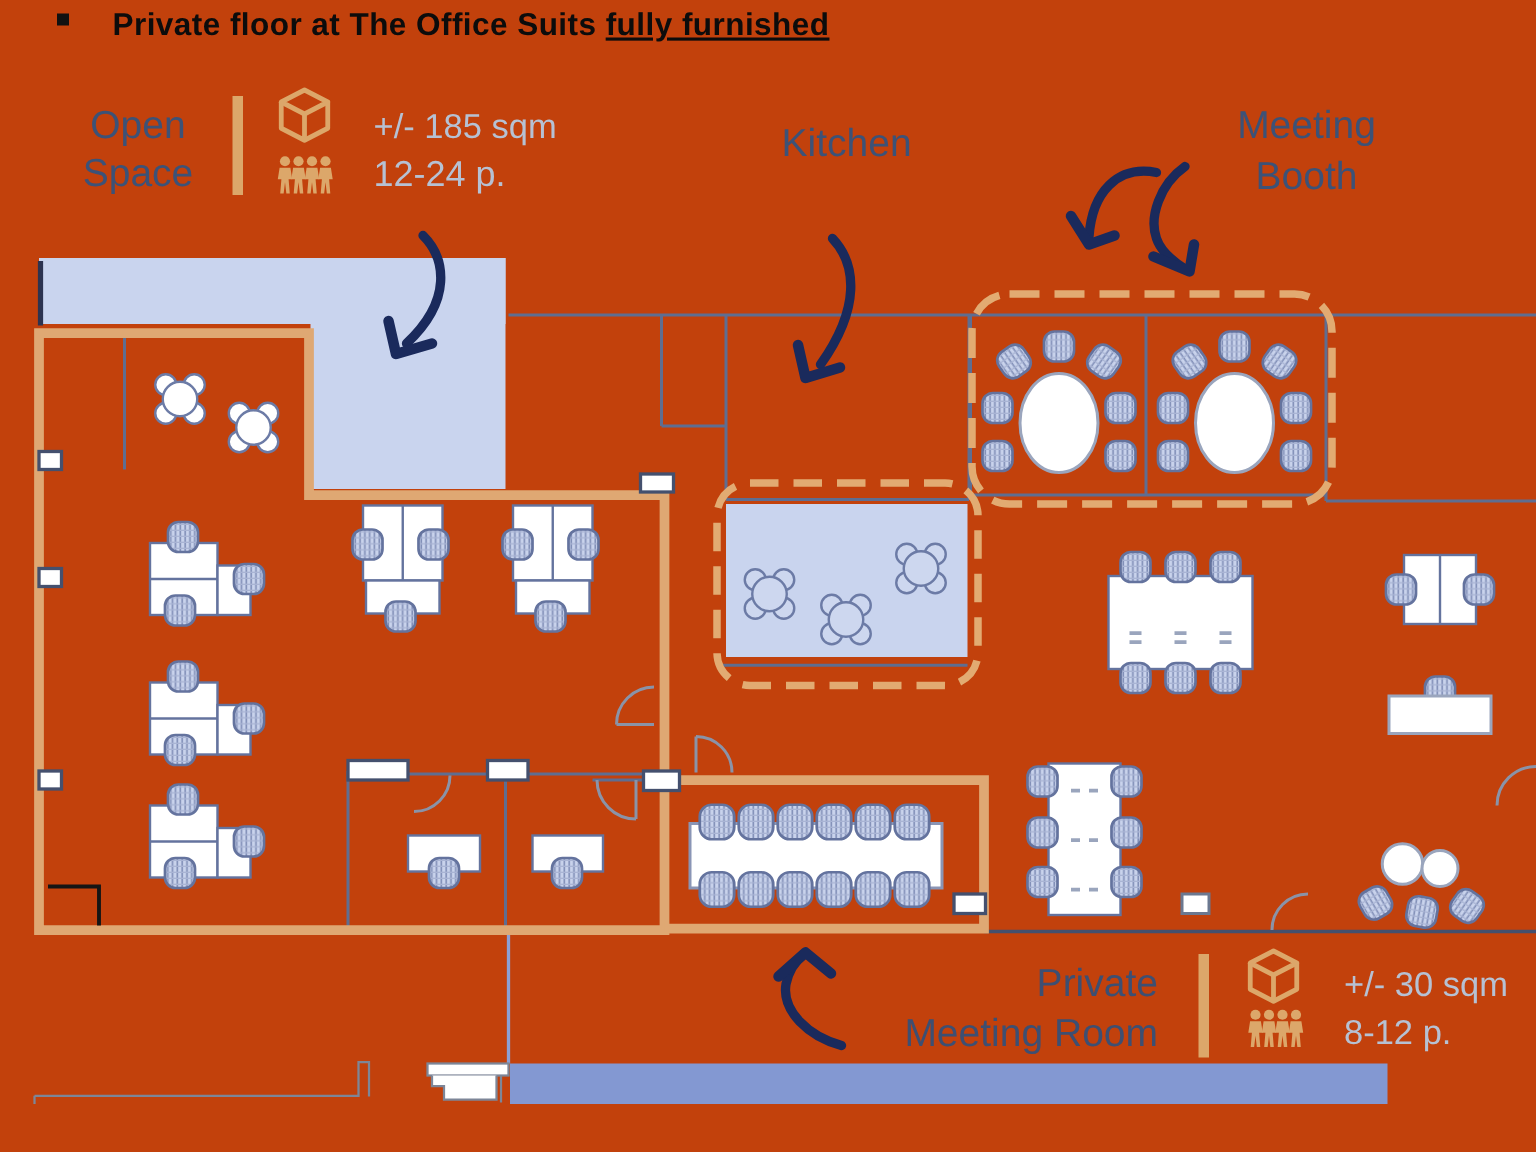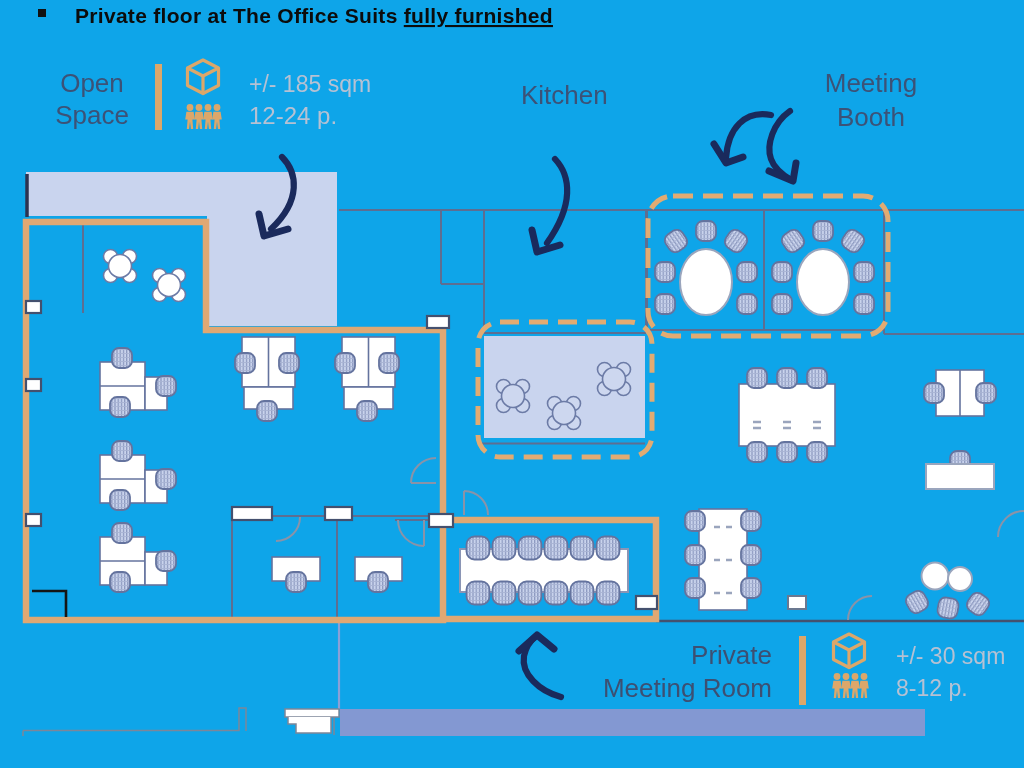--- a/index.html
+++ b/index.html
@@ -1,16 +1,16 @@
 <!DOCTYPE html>
 <html><head>
 <meta charset="utf-8">
 <style>
 html,body{margin:0;padding:0;background:#fff;}
-#page{position:relative;width:1024px;height:768px;overflow:hidden;background:#0ea5e9;
+#page{position:relative;width:1024px;height:768px;overflow:hidden;background:#c2410c;
 font-family:"Liberation Sans",sans-serif;}
 svg{display:block;}
 </style>
 </head>
 <body>
 <div id="page">
 <svg width="1024" height="768" viewBox="0 0 1024 768">
 <defs>
 <pattern id="hp" width="3.2" height="4" patternUnits="userSpaceOnUse">
 <rect width="3.2" height="4" fill="#c9d3ec"></rect>

